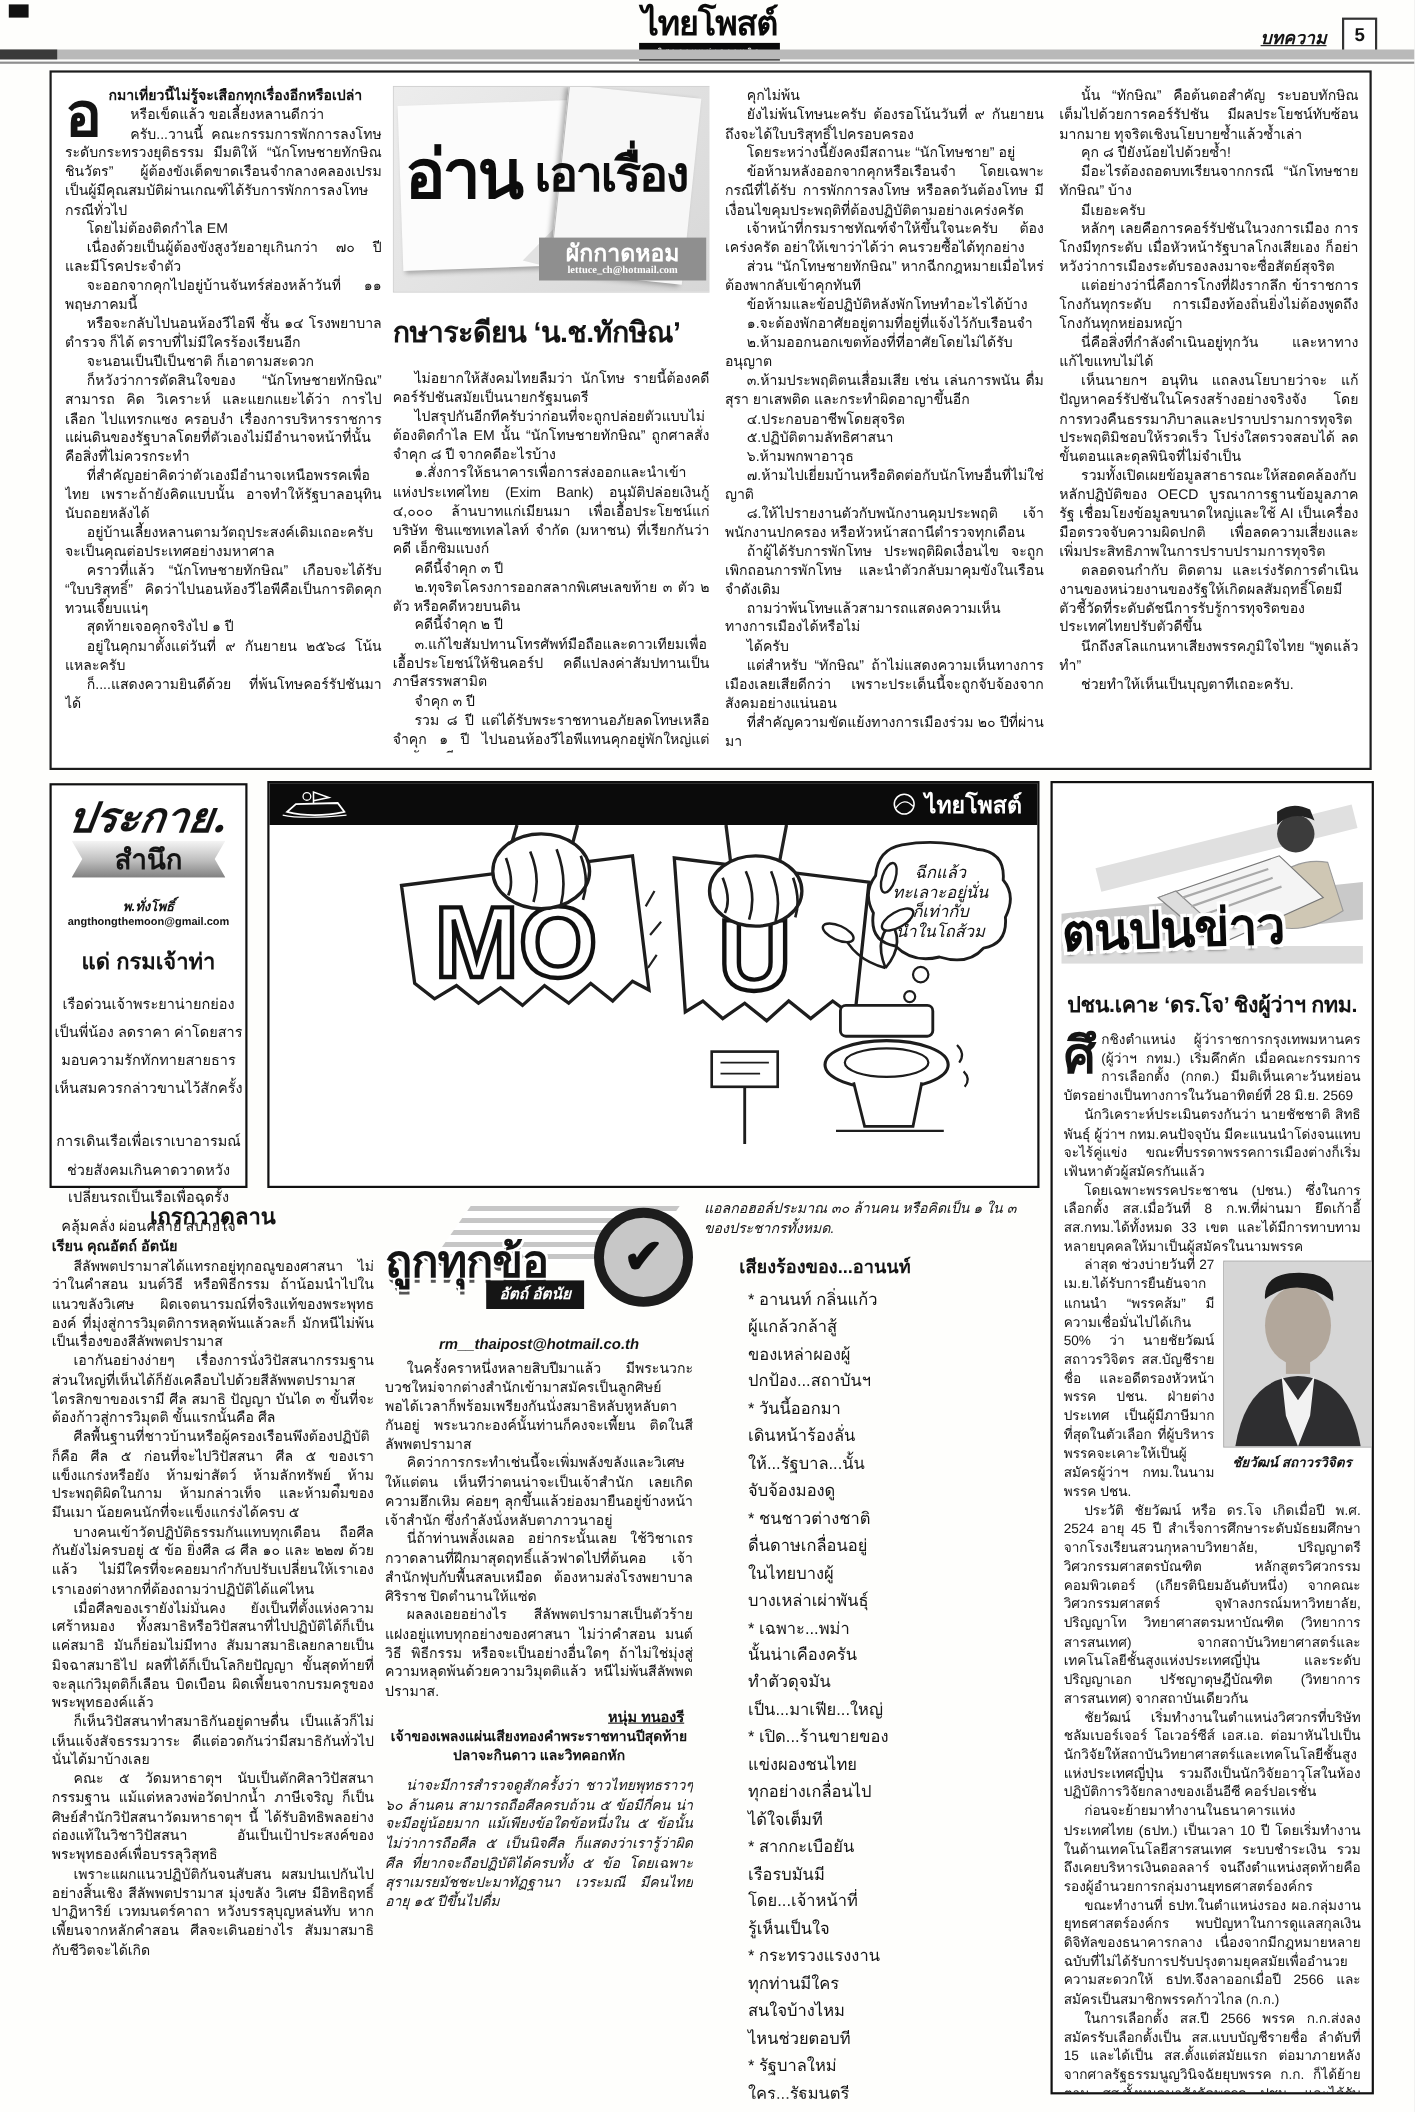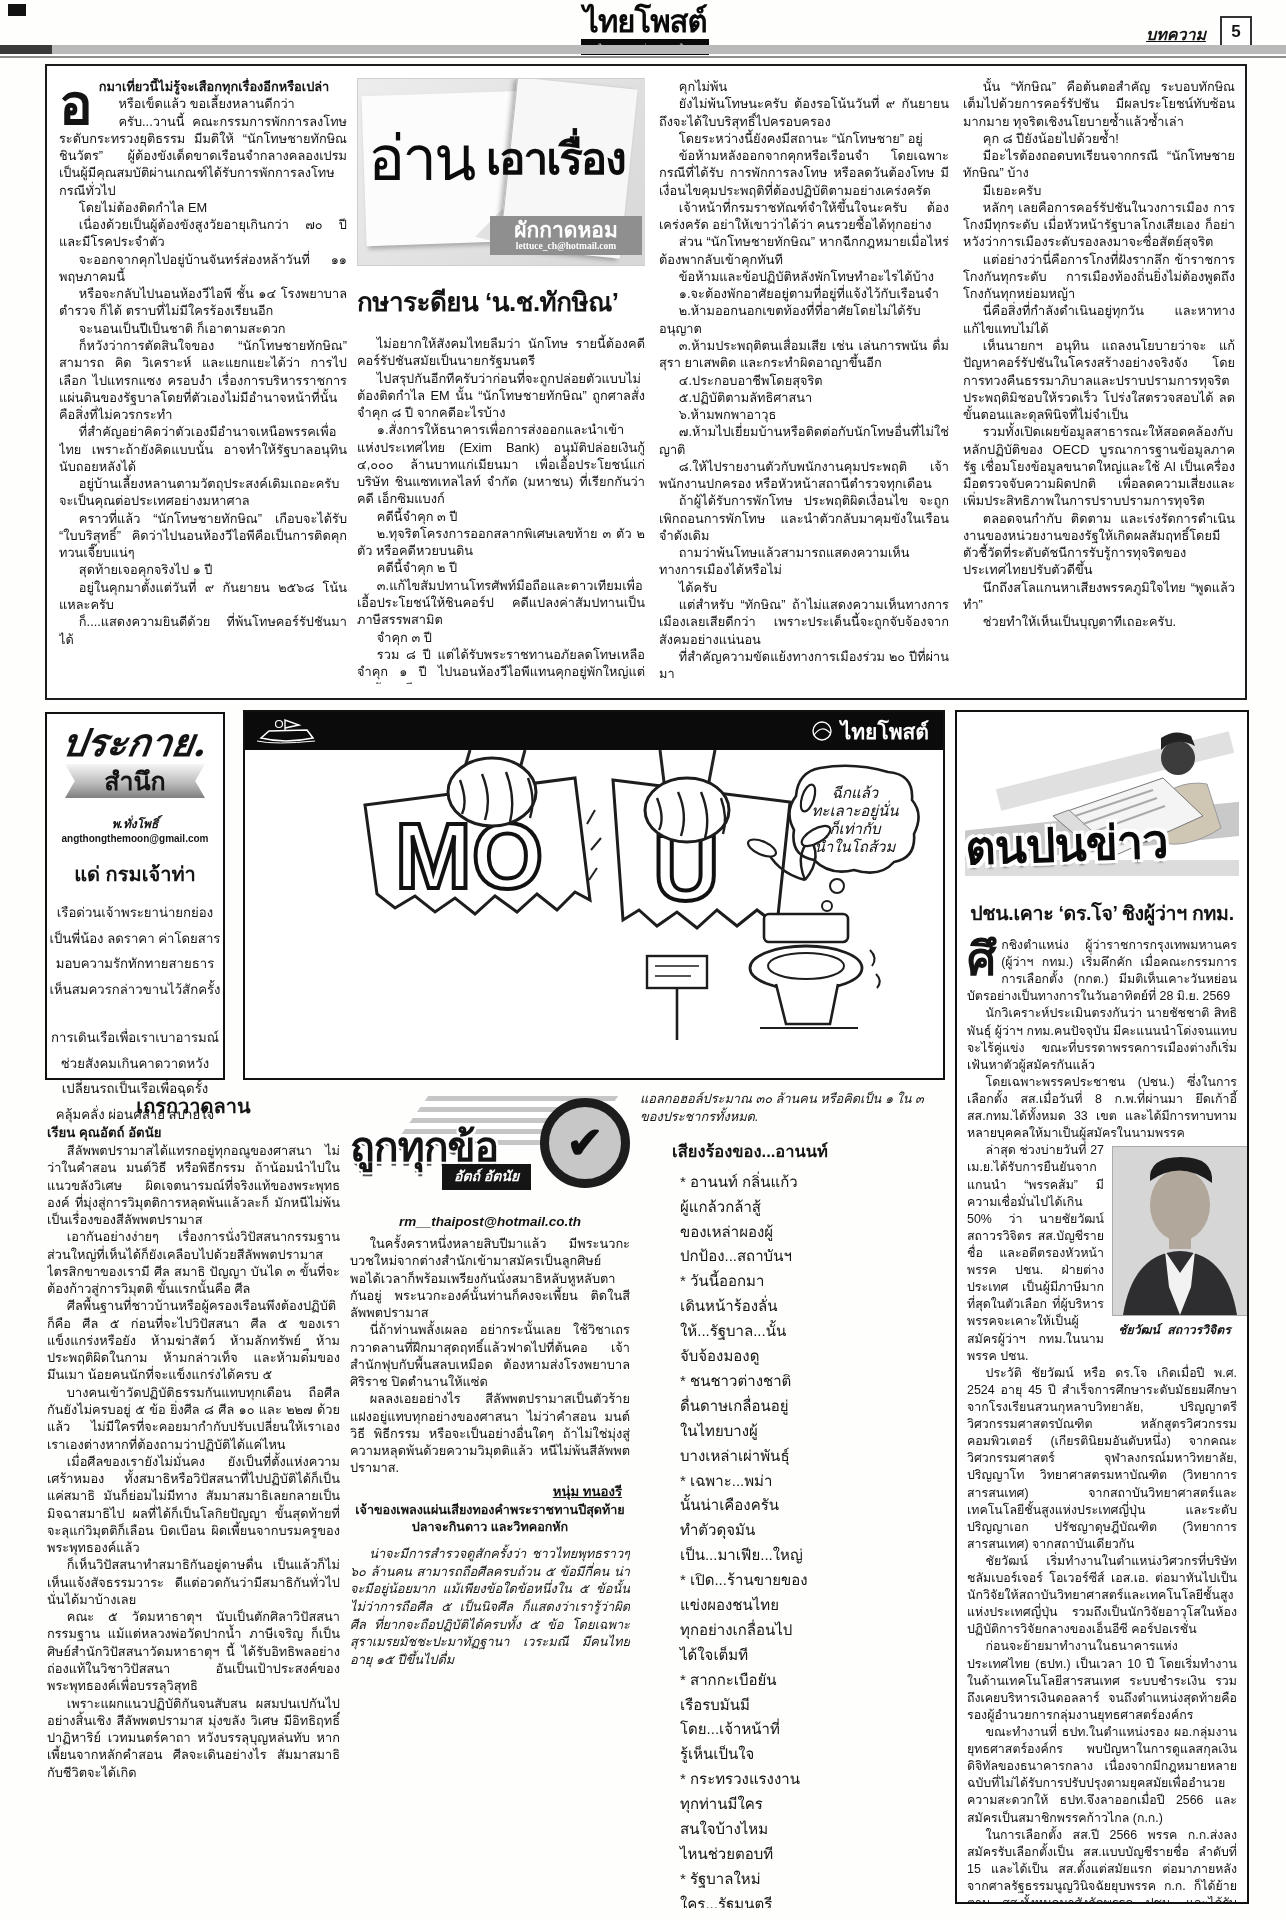--- a/index.html
+++ b/index.html
@@ -35,21 +35,21 @@
   .dropcap{float:left;font-size:56px;line-height:.82;font-weight:900;padding:4px 6px 0 0;}
 
   .masthead{position:relative;width:288px;height:186px;background:linear-gradient(135deg,#ededed,#d7d7d7);
             overflow:hidden;border:1px solid #cfcfcf;}
   .mh-page1{position:absolute;left:6px;top:14px;width:190px;height:150px;background:#fcfcfc;
             box-shadow:2px 3px 4px rgba(0,0,0,.25);transform:rotate(-2deg);}
   .mh-page2{position:absolute;left:150px;top:4px;width:120px;height:170px;background:#f7f7f7;
             box-shadow:-3px 2px 5px rgba(0,0,0,.3);transform:rotate(6deg);border-left:1px solid #bbb;}
   .mh-curl{position:absolute;left:128px;top:70px;width:0;height:0;border-left:56px solid transparent;
            border-bottom:96px solid #e2e2e2;transform:rotate(14deg);}
-  .mh-word1{position:absolute;left:10px;top:30px;font-size:62px;font-weight:400;letter-spacing:-3px;color:#0c0c0c;}
+  .mh-word1{position:absolute;left:10px;top:30px;font-size:62px;font-weight:700;letter-spacing:-3px;color:#0c0c0c;}
   .mh-word2{position:absolute;left:128px;top:44px;font-size:44px;font-weight:900;letter-spacing:-2px;color:#0c0c0c;}
   .mh-badge{position:absolute;right:4px;bottom:10px;width:152px;background:#8f8f8f;color:#fff;
             text-align:center;padding:3px 0 4px;font-family:Liberation Serif, serif;}
   .mh-columnist{font-size:21px;font-weight:800;line-height:1.05;}
   .mh-email{font-size:9.5px;font-weight:700;}
   .read-headline{margin-top:15px;font-size:26px;font-weight:800;letter-spacing:-.5px;}
   .c2 .bt{margin-top:13px;}
 
   
   .pk-box{left:45px;top:712px;width:176px;height:364px;border:2.5px solid #111;background:#fff;text-align:center;}
@@ -78,21 +78,21 @@
   .sk1{left:-10px;top:96px;width:300px;height:34px;transform:rotate(-6deg);background:#c9c9c9;}
   .sk2{left:30px;top:40px;width:240px;height:22px;transform:rotate(-14deg);background:#e0e0e0;}
   .sk3{left:-6px;top:140px;width:290px;height:16px;background:#dcdcdc;}
   .tpk-logo{position:absolute;left:0;bottom:6px;font-size:47px;font-weight:900;letter-spacing:-1px;color:#0a0a0a;
             text-shadow:-3px -3px 0 #fff,3px -3px 0 #fff,-3px 3px 0 #fff,3px 3px 0 #fff,0 4px 2px rgba(0,0,0,.35);
             transform:rotate(-2deg);}
   .tpk-headline{margin:10px 10px 0;font-size:19.5px;font-weight:800;text-align:center;letter-spacing:-.3px;}
   .tpk-body{margin:8px 10px 0;}
   .tpk-body p{margin:0;text-indent:1.5em;text-align:justify;font-size:12.4px;line-height:1.38;}
   .tpk-drop{float:left;font-size:46px;line-height:.85;font-weight:900;padding:3px 5px 0 0;}
-  .photo-float{float:right;width:125px;margin:4px 0 4px 8px;font-family:Liberation Mono, monospace;}
+  .photo-float{float:right;width:125px;margin:4px 0 4px 8px;}
   .photo{width:134px;height:168px;background:linear-gradient(180deg,#e3e3e3,#cfcfcf);position:relative;overflow:hidden;border:1px solid #aaa;}
   .photo svg{display:block;}
   .photo-cap{margin-top:4px;font-size:12.2px;font-weight:800;font-style:italic;text-align:center;}
 
   
   .lt-title{left:47px;top:1090px;width:293px;text-align:center;font-size:20px;font-weight:800;}
   .lt-salute{left:47px;top:1122px;width:293px;font-size:13.2px;font-weight:800;}
   .lt-col{left:47px;top:1142px;width:293px;height:766px;}
 
   
@@ -386,20 +386,21 @@
       <div class="rp-speed"></div>
       <div class="rp-check">
           <span>✔</span>
         </div>
       <div class="rp-logo">ถูกทุกข้อ</div>
       <div class="rp-sub">อัตถ์ อัตนัย</div>
     </div>
     <div class="rp-email">rm__thaipost@hotmail.co.th</div>
     <div class="bt">
         <p>ในครั้งคราหนึ่งหลายสิบปีมาแล้ว มีพระนวกะบวชใหม่จากต่างสำนักเข้ามาสมัครเป็นลูกศิษย์ พอได้เวลาก็พร้อมเพรียงกันนั่งสมาธิหลับหูหลับตากันอยู่ พระนวกะองค์นั้นท่านก็คงจะเพี้ยน ติดในสีลัพพตปรามาส</p>
+        <p>คิดว่าการกระทำเช่นนี้จะเพิ่มพลังขลังและวิเศษให้แต่ตน เห็นทีว่าตนน่าจะเป็นเจ้าสำนัก เลยเกิดความฮึกเหิม ค่อยๆ ลุกขึ้นแล้วย่องมายืนอยู่ข้างหน้าเจ้าสำนัก ซึ่งกำลังนั่งหลับตาภาวนาอยู่</p>
         <p>นี่ถ้าท่านพลั้งเผลอ อย่ากระนั้นเลย ใช้วิชาเถรกวาดลานที่ฝึกมาสุดฤทธิ์แล้วฟาดไปที่ต้นคอ เจ้าสำนักฟุบกับพื้นสลบเหมือด ต้องหามส่งโรงพยาบาลศิริราช ปิดตำนานให้แซ่ด</p>
         <p>ผลลงเอยอย่างไร สีลัพพตปรามาสเป็นตัวร้ายแฝงอยู่แทบทุกอย่างของศาสนา ไม่ว่าคำสอน มนต์วิธี พิธีกรรม หรือจะเป็นอย่างอื่นใดๆ ถ้าไม่ใช่มุ่งสู่ความหลุดพ้นด้วยความวิมุตติแล้ว หนีไม่พ้นสีลัพพตปรามาส.</p>
       </div>
     <div class="rp-sig">หนุ่ม ทนองรี</div>
     <div class="rp-credit">เจ้าของเพลงแผ่นเสียงทองคำพระราชทานปีสุดท้าย</div>
     <div class="rp-credit">ปลาจะกินดาว และวิทคอกหัก</div>
     <div class="rp-note" style="margin-top:8px">
         <p>น่าจะมีการสำรวจดูสักครั้งว่า ชาวไทยพุทธราวๆ ๖๐ ล้านคน สามารถถือศีลครบถ้วน ๕ ข้อมีกี่คน น่าจะมีอยู่น้อยมาก แม้เพียงข้อใดข้อหนึ่งใน ๕ ข้อนั้น ไม่ว่าการถือศีล ๕ เป็นนิจศีล ก็แสดงว่าเรารู้ว่าผิดศีล ที่ยากจะถือปฏิบัติได้ครบทั้ง ๕ ข้อ โดยเฉพาะสุราเมรยมัชชะปะมาทัฏฐานา เวระมณี มีคนไทยอายุ ๑๕ ปีขึ้นไปดื่ม</p>
       </div>
   </div>

